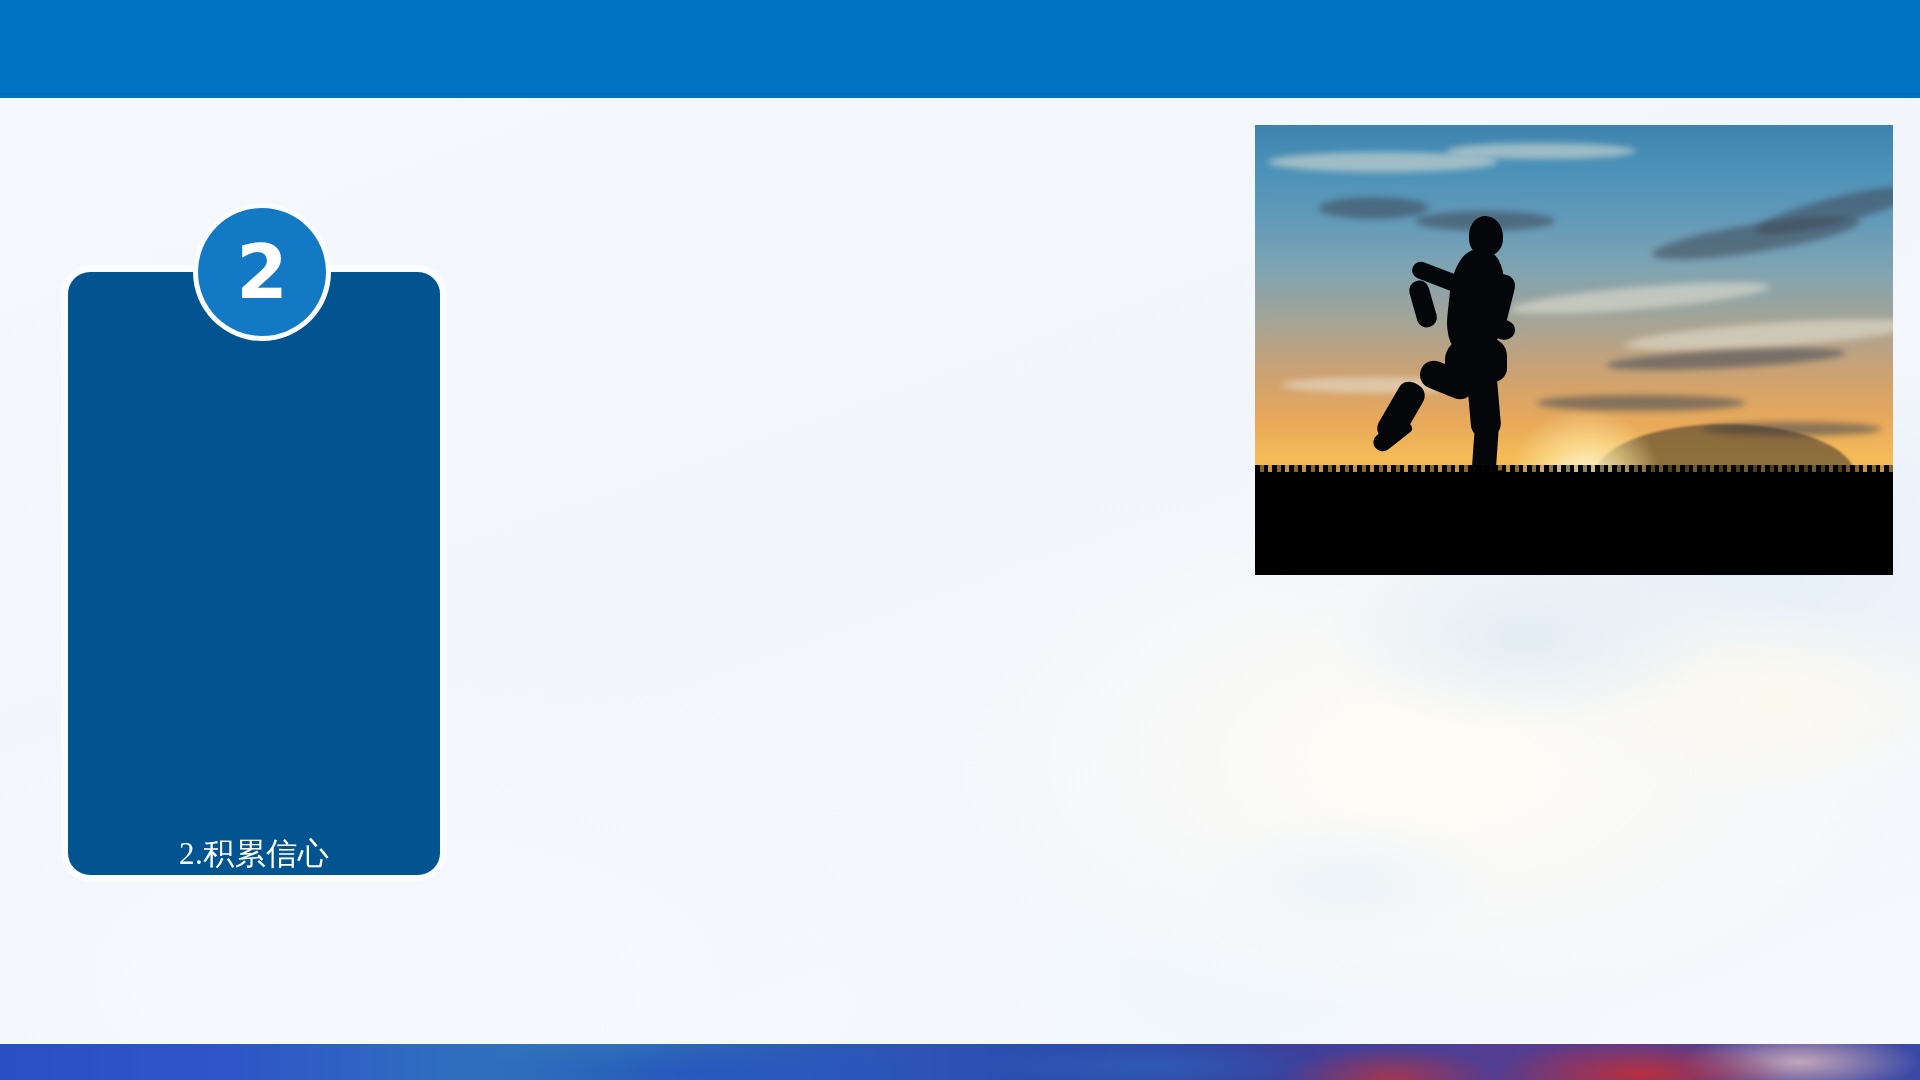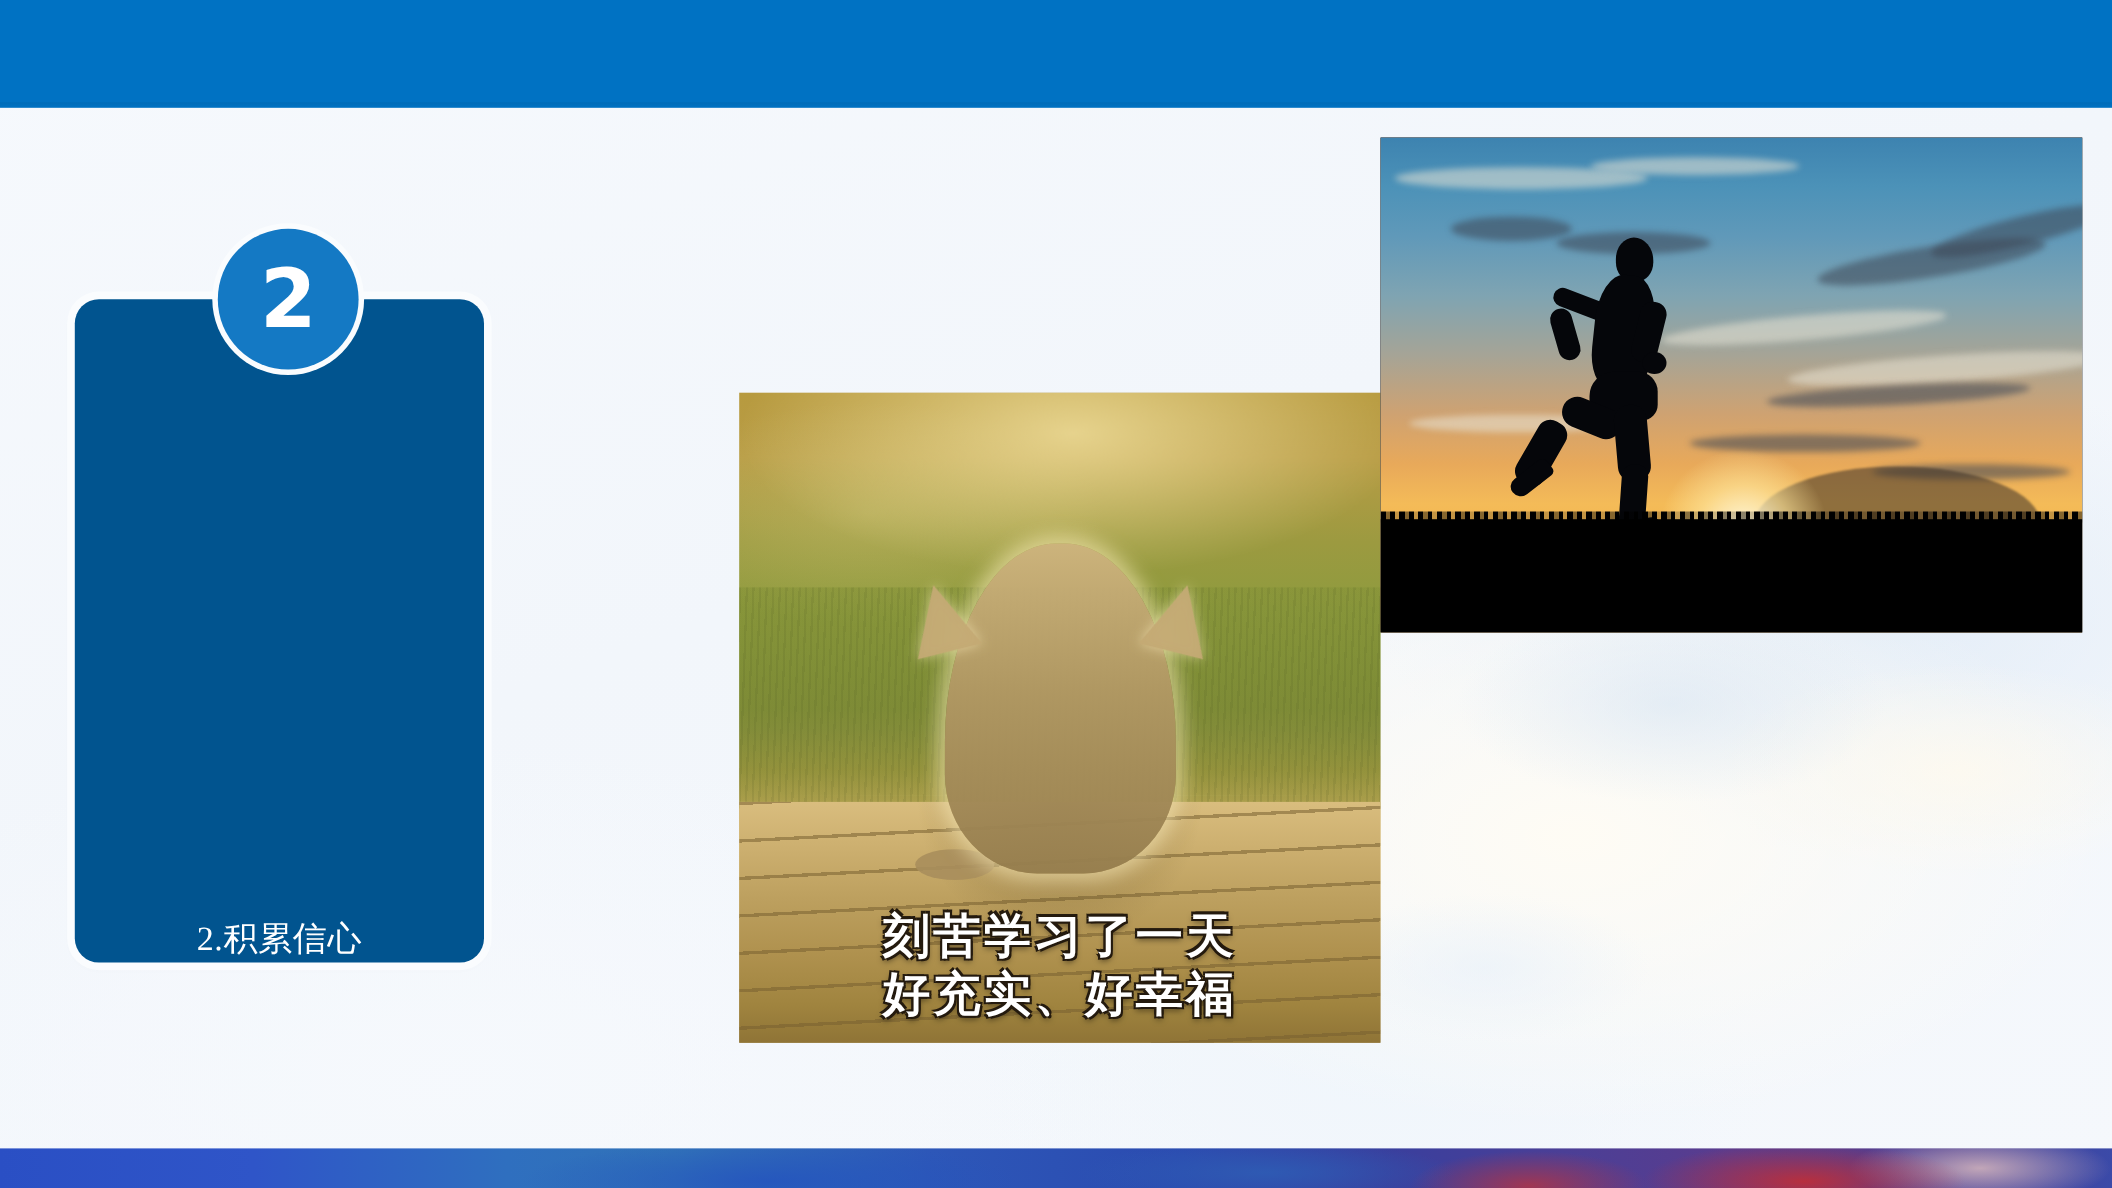--- a/index.html
+++ b/index.html
@@ -316,35 +316,20 @@
 
   <div class="card-group">
     <div class="step-card">
       <div class="step-card-label">2.积累信心</div>
     </div>
     <div class="step-badge">
       <span class="step-badge-number">2</span>
     </div>
   </div>
 
-  <div class="photo photo-cat">
-    <div class="cat-haze"></div>
-    <div class="cat-grass"></div>
-    <div class="cat-deck">
-      <div class="cat-deck-shadow"></div>
-    </div>
-    <div class="cat-tail"></div>
-    <div class="cat-body"></div>
-    <div class="cat-ear cat-ear-l"></div>
-    <div class="cat-ear cat-ear-r"></div>
-    <div class="cat-caption">
-      <div>刻苦学习了一天</div>
-      <div>好充实、好幸福</div>
-    </div>
-  </div>
 
   <div class="photo photo-runner">
     <div class="runner-sky"></div>
 
     <div class="runner-cloud light" style="left:2%;  top:6%;  width:230px; height:20px;"></div>
     <div class="runner-cloud light" style="left:30%; top:4%;  width:190px; height:16px;"></div>
     <div class="runner-cloud" style="left:10%; top:16%; width:110px; height:22px;"></div>
     <div class="runner-cloud" style="left:25%; top:19%; width:140px; height:20px;"></div>
     <div class="runner-cloud" style="left:62%; top:22%; width:210px; height:28px; transform:rotate(-9deg);"></div>
     <div class="runner-cloud" style="left:78%; top:16%; width:170px; height:26px; transform:rotate(-14deg);"></div>

